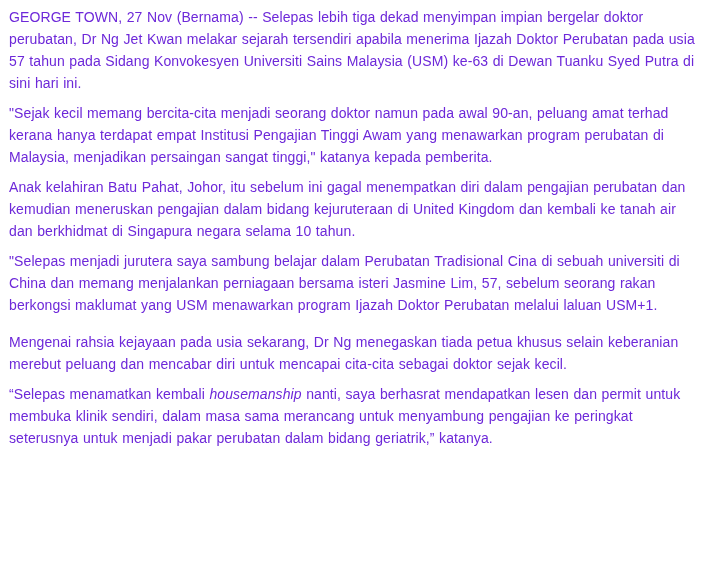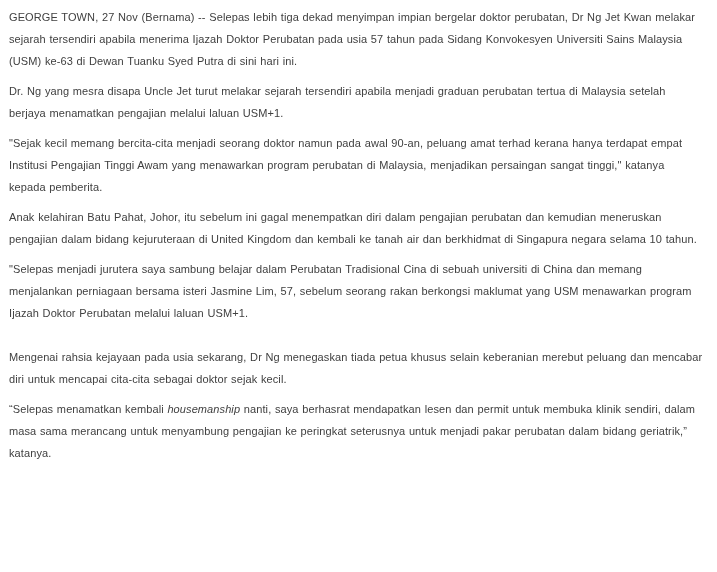--- a/index.html
+++ b/index.html
@@ -13,37 +13,36 @@
     overflow: hidden;
     font-family: "Liberation Sans", sans-serif;
   }
   .article-body {
     box-sizing: border-box;
     width: 717px;
     padding: 6px 14px 0 9px;
   }
   .article-paragraph {
     margin: 0 0 8px 0;
-    font-size: 11px;
+    font-size: 14px;
     line-height: 22px;
     letter-spacing: 0.1px;
-    color: #404040;
+    color: #6d28d9;
     word-spacing: 0.5px;
   }
   .article-paragraph.extra-space {
-    margin-top: 22px;
+    margin-top: 15px;
   }
   .article-paragraph em {
     font-style: italic;
   }
 </style>
 </head>
 <body style="background: rgb(255, 255, 255);">
 
 <main class="article-body" style="color: rgb(62, 62, 62);">
     <p class="article-paragraph"><span>GEORGE TOWN, 27 Nov (Bernama) -- Selepas lebih tiga dekad menyimpan impian bergelar doktor perubatan, Dr Ng Jet Kwan melakar sejarah tersendiri apabila menerima Ijazah Doktor Perubatan pada usia 57 tahun pada Sidang Konvokesyen Universiti Sains Malaysia (USM) ke-63 di Dewan Tuanku Syed Putra di sini hari ini.</span></p>
-    <p class="article-paragraph"><span>Dr. Ng yang mesra disapa Uncle Jet turut melakar sejarah tersendiri apabila menjadi graduan perubatan tertua di Malaysia setelah berjaya menamatkan pengajian melalui laluan USM+1.</span></p>
     <p class="article-paragraph"><span>"Sejak kecil memang bercita-cita menjadi seorang doktor namun pada awal 90-an, peluang amat terhad kerana hanya terdapat empat Institusi Pengajian Tinggi Awam yang menawarkan program perubatan di Malaysia, menjadikan persaingan sangat tinggi," katanya kepada pemberita.</span></p>
     <p class="article-paragraph"><span>Anak kelahiran Batu Pahat, Johor, itu sebelum ini gagal menempatkan diri dalam pengajian perubatan dan kemudian meneruskan pengajian dalam bidang kejuruteraan di United Kingdom dan kembali ke tanah air dan berkhidmat di Singapura negara selama 10 tahun.</span></p>
     <p class="article-paragraph"><span>"Selepas menjadi jurutera saya sambung belajar dalam Perubatan Tradisional Cina di sebuah universiti di China dan memang menjalankan perniagaan bersama isteri Jasmine Lim, 57, sebelum seorang rakan berkongsi maklumat yang USM menawarkan program Ijazah Doktor Perubatan melalui laluan USM+1.</span></p>
     <p class="article-paragraph extra-space"><span>Mengenai rahsia kejayaan pada usia sekarang, Dr Ng menegaskan tiada petua khusus selain keberanian merebut peluang dan mencabar diri untuk mencapai cita-cita sebagai doktor sejak kecil.</span></p>
     <p class="article-paragraph"><span>“Selepas menamatkan kembali </span><em>housemanship</em><span> nanti, saya berhasrat mendapatkan lesen dan permit untuk membuka klinik sendiri, dalam masa sama merancang untuk menyambung pengajian ke peringkat seterusnya untuk menjadi pakar perubatan dalam bidang geriatrik,” katanya.</span></p>
   </main>
 
 </body></html>

